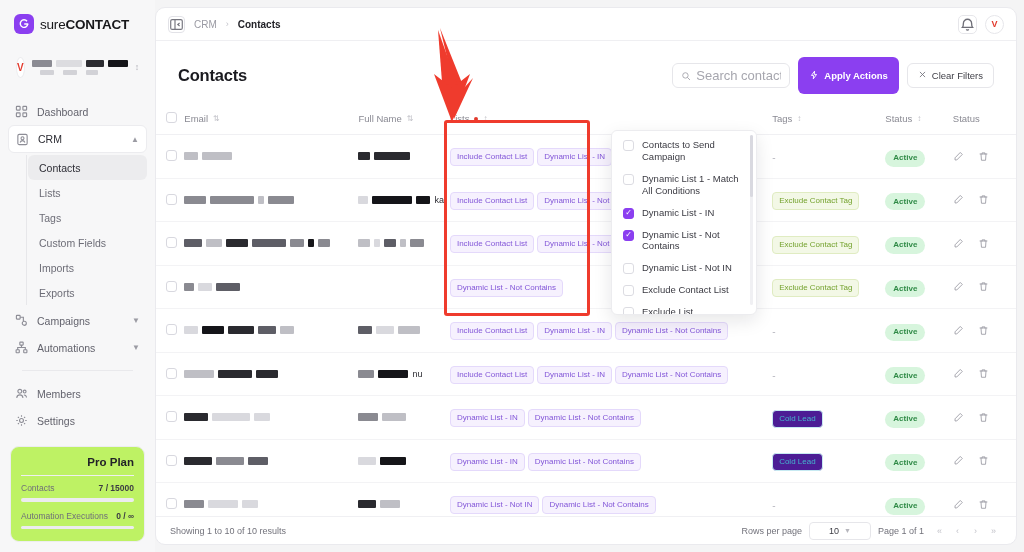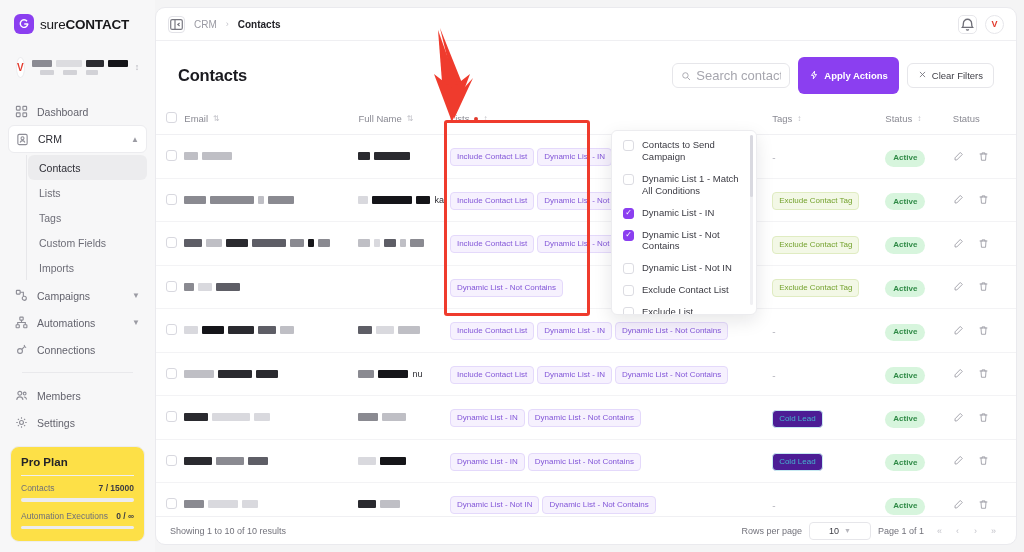--- a/index.html
+++ b/index.html
@@ -66,22 +66,23 @@
     font-size: 10.5px; color: #6d6d77;
     height: 25px; display: flex; align-items: center;
     padding-left: 11px; margin-left: 1px; border-radius: 6px; cursor: pointer;
   }
   .subnav-item.active { background: #ececee; color: #2e2e36; }
 
   .nav-divider { height:1px; background:#e9e9ec; margin: 9px 14px; }
 
   .plan-card {
     margin: auto 10px 10px 10px;
-    background: #fde047; border: 1px solid #ededf0; border-radius: 9px;
+    background: #bef264; border: 1px solid #ededf0; border-radius: 9px;
     padding: 9px 10px 12px 10px;
+    text-align: right;
   }
   .plan-title { font-size: 11.5px; font-weight: 700; color: #232329; }
   .plan-sep { height:1px; background:#efeff1; margin: 7px 0 7px 0; }
   .plan-row { display: flex; justify-content: space-between; align-items:center; font-size: 8.5px; color: #6f6f79; }
   .plan-row b { color: #3b3b43; font-weight: 700; }
   .plan-bar { height: 3.5px; background: #ececef; border-radius: 3px; margin: 5px 0 9px 0; }
 
   
   .main {
     flex: 1; margin: 7px 7px 7px 0;
@@ -304,20 +305,23 @@
           </div>
         <div class="subnav-item">
             <span>Tags</span>
           </div>
         <div class="subnav-item">
             <span>Custom Fields</span>
           </div>
         <div class="subnav-item">
             <span>Imports</span>
           </div>
+        <div class="subnav-item">
+            <span>Exports</span>
+          </div>
       </div>
 
       <div class="nav-item">
         <span class="nav-ico">
           <svg viewBox="0 0 14 14" fill="none" stroke="currentColor" stroke-width="1.2">
             <rect x="1.5" y="1.5" width="4" height="4" rx=".6"></rect>
               <circle cx="10" cy="10" r="2.2"></circle>
               <path d="M5.5 3.5h3.5v4"></path>
           </svg>
         </span>
@@ -331,29 +335,20 @@
             <rect x="5.2" y="1.2" width="3.6" height="3.2" rx=".5"></rect>
               <rect x="1.2" y="9.4" width="3.4" height="3.2" rx=".5"></rect>
             <rect x="9.4" y="9.4" width="3.4" height="3.2" rx=".5"></rect>
               <path d="M7 4.4v2.6M2.9 9.4V7h8.2v2.4"></path>
           </svg>
         </span>
         <span>Automations</span>
         <span class="nav-caret">▼</span>
       </div>
 
-      <div class="nav-item">
-        <span class="nav-ico">
-          <svg viewBox="0 0 14 14" fill="none" stroke="currentColor" stroke-width="1.2">
-            <circle cx="5.4" cy="8.6" r="2.6"></circle>
-              <path d="M7.6 6.6l3.2-3.2M9.6 2.2l.9.9M11 4.1l.9.9"></path>
-          </svg>
-        </span>
-        <span>Connections</span>
-      </div>
 
       <div class="nav-divider"></div>
 
       <div class="nav-item">
         <span class="nav-ico">
           <svg viewBox="0 0 14 14" fill="none" stroke="currentColor" stroke-width="1.2">
             <circle cx="5.2" cy="4.6" r="2.1"></circle>
               <path d="M1.8 11.6c.4-2 1.8-3.1 3.4-3.1s3 1.1 3.4 3.1"></path>
             <circle cx="10.4" cy="4.9" r="1.5"></circle>
               <path d="M9.6 8.7c1.6-.2 2.6.9 2.8 2.6"></path>

